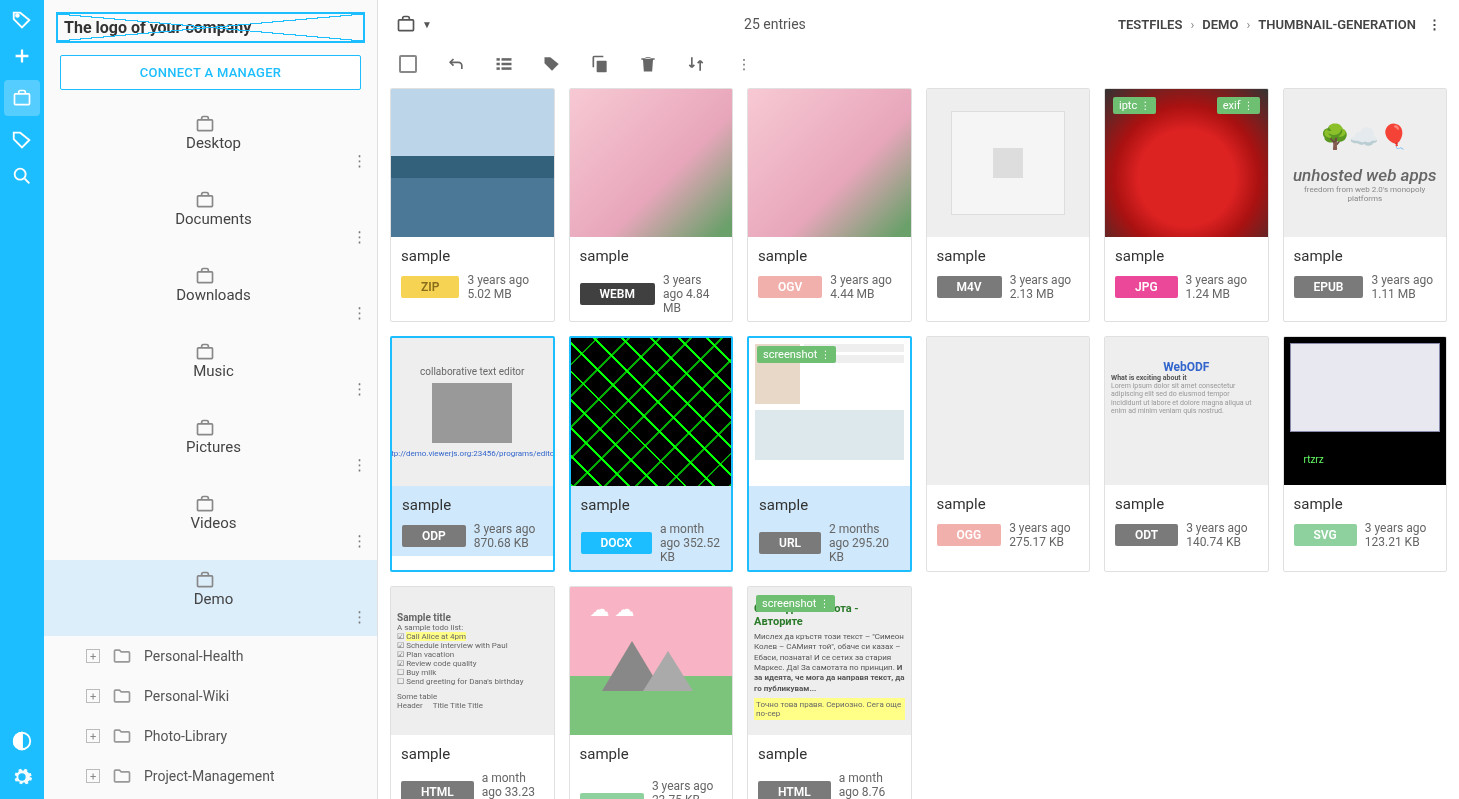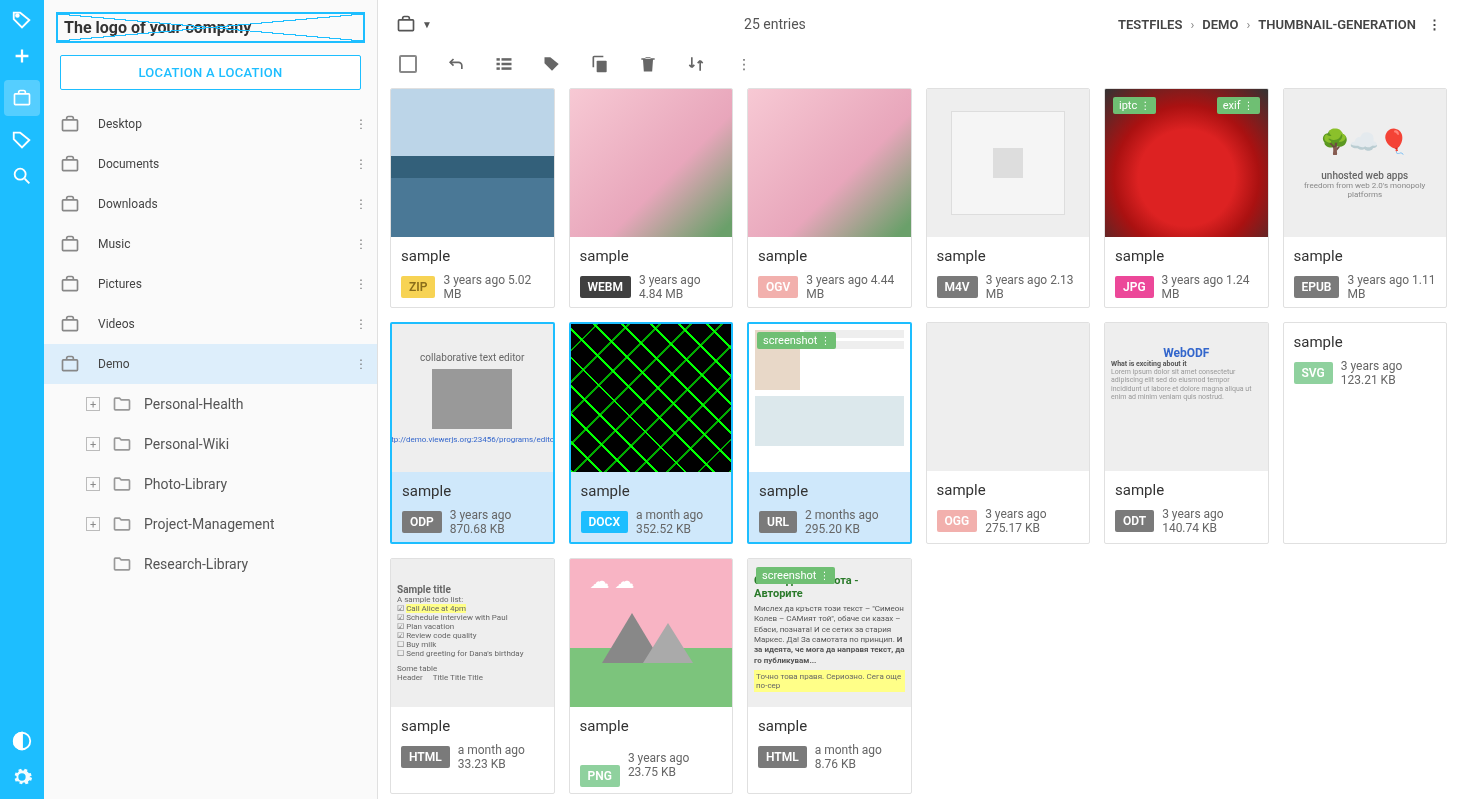--- a/index.html
+++ b/index.html
@@ -13,21 +13,21 @@
 .rail-spacer { flex: 1; }
 
 
 .sidebar { width: 334px; background: #fafafa; border-right: 1px solid #e0e0e0; display: flex; flex-direction: column; overflow-y: auto; }
 .logo-box { margin: 12px; border: 2px solid #1dbeff; padding: 4px 6px; position: relative; font-weight: bold; font-size: 16px; }
 .logo-box::before, .logo-box::after { content:""; position:absolute; left:0; right:0; top:0; bottom:0; }
 .logo-box::before { background: linear-gradient(to top right, transparent 49%, #1dbeff 49%, #1dbeff 51%, transparent 51%); }
 .logo-box::after { background: linear-gradient(to top left, transparent 49%, #1dbeff 49%, #1dbeff 51%, transparent 51%); }
 .sb-section-title { padding: 18px 16px 10px; font-size: 13px; font-weight: 500; color: #444; letter-spacing: .3px; }
 .connect-btn { margin: 0 16px 14px; border: 1px solid #1dbeff; color: #1dbeff; background: #fff; font-size: 13px; font-weight: 500; padding: 9px 0; text-align: center; border-radius: 2px; cursor: pointer; letter-spacing: .3px; }
-.loc-item { display: flex; align-items: center; padding: 10px 10px 10px 16px; cursor: pointer; color: #444; font-size: 12px; }
+.loc-item { display: flex; align-items: center; padding: 10px 10px 10px 16px; cursor: pointer; color: #444; font-size: 15px; flex-direction: column; }
 .loc-item.selected { background: #ddeefb; }
 .loc-item .case { margin-right: 18px; color: #777; }
 .loc-item .more { margin-left: auto; color: #777; }
 .sub-item { display: flex; align-items: center; padding: 10px 10px 10px 42px; cursor: pointer; color: #555; font-size: 14px; }
 .sub-item .plus { width: 14px; height: 14px; border: 1px solid #bbb; margin-right: 12px; display:flex;align-items:center;justify-content:center;font-size:11px;color:#888;}
 .sub-item .plus.empty { border:none; }
 .sub-item .folder { margin-right: 12px; color: #888; }
 .sub-item .lbl { white-space: nowrap; overflow: hidden; text-overflow: ellipsis; }
 
 
@@ -42,21 +42,21 @@
 .tb-icon { width:20px; height:20px; display:flex; align-items:center; justify-content:center; cursor:pointer;}
 
 .grid { flex:1; overflow-y:auto; padding: 0 12px 12px; }
 .grid-inner { display:grid; grid-template-columns: repeat(6, 1fr); gap: 14px; }
 .card { background:#fff; border:1px solid #e0e0e0; border-radius:2px; display:flex; flex-direction:column; overflow:hidden; }
 .card.sel { border:2px solid #1dbeff; }
 .thumb { height:148px; background:#eee; position:relative; display:flex; align-items:center; justify-content:center; font-size:11px; color:#666; overflow:hidden;}
 .card-info { padding: 10px 10px 6px; }
 .card-name { font-size:15px; color:#333; margin-bottom:8px;}
 .card-meta { display:flex; align-items:center; gap:8px; }
-.ext-badge { font-size:12px; font-weight:600; padding:4px 8px; border-radius:2px; color:#fff;}
+.ext-badge { font-size:12px; font-weight:600; padding:4px 20px; border-radius:2px; color:#fff;}
 .meta-text { font-size:12px; color:#666; margin-left:auto;}
 .card.sel .card-info { background:#cfe8fb; }
 
 .tagchip { position:absolute; top:8px; background:#6fbf73; color:#fff; font-size:11px; padding:2px 6px; border-radius:2px; display:flex; align-items:center; gap:3px;}
 .tagchip .tdots { font-size:10px;}
 
 svg { display:block; }
 </style>
 </head>
 <body>
@@ -101,21 +101,21 @@
       </div>
     <div class="rail-icon" style="margin-bottom:10px;">
         <svg width="22" height="22" viewBox="0 0 24 24" fill="#fff">
           <path d="M12 8a4 4 0 100 8 4 4 0 000-8zm9 4l2 1-1 3-2-.5a8 8 0 01-1.5 1.5l.5 2-3 1-1-2h-2l-1 2-3-1 .5-2A8 8 0 017 16.5L5 17l-1-3 2-1v-2l-2-1 1-3 2 .5A8 8 0 018.5 6L8 4l3-1 1 2h2l1-2 3 1-.5 2A8 8 0 0119.5 8l2-.5 1 3-2 1v1z" opacity=".95"></path>
         </svg>
       </div>
   </div>
 
   <div class="sidebar">
     <div class="logo-box"><span>The logo of your company</span></div>
-    <div class="connect-btn">LOCATION A LOCATION</div>
+    <div class="connect-btn">CONNECT A MANAGER</div>
     <div id="locations">
         <div class="loc-item">
           <span class="case">
             <svg width="20" height="20" viewBox="0 0 24 24" fill="none" stroke="#888" stroke-width="2">
               <rect x="3" y="7" width="18" height="13" rx="1"></rect>
               <path d="M8 7V5a2 2 0 012-2h4a2 2 0 012 2v2"></path>
             </svg>
           </span>
           <span>Desktop</span>
           <span class="more">⋮</span>
@@ -357,21 +357,21 @@
               <div class="card-meta">
                 <span class="ext-badge" style="background:#ec4899;color:#fff;">JPG</span>
                 <span class="meta-text">3 years ago 1.24 MB</span>
               </div>
             </div>
           </div>
           <div class="card">
             <div class="thumb">
               <div style="text-align:center;padding:8px;">
                 <div style="font-size:24px;">🌳☁️🎈</div>
-                <div style="font-size:10px;font-weight:500;margin-top:14px;">unhosted web apps</div>
+                <div style="font-size:17px;font-weight:500;margin-top:14px;font-style:italic;">unhosted web apps</div>
                 <div style="font-size:8px;color:#888;">freedom from web 2.0's monopoly platforms</div>
               </div>
             </div>
             <div class="card-info">
               <div class="card-name">sample</div>
               <div class="card-meta">
                 <span class="ext-badge" style="background:#7a7a7a;color:#fff;">EPUB</span>
                 <span class="meta-text">3 years ago 1.11 MB</span>
               </div>
             </div>
@@ -442,20 +442,26 @@
             </div>
             <div class="card-info">
               <div class="card-name">sample</div>
               <div class="card-meta">
                 <span class="ext-badge" style="background:#7a7a7a;color:#fff;">ODT</span>
                 <span class="meta-text">3 years ago 140.74 KB</span>
               </div>
             </div>
           </div>
           <div class="card">
+            <div class="thumb">
+              <div style="width:100%;height:100%;background:#000;position:relative;">
+                <div style="position:absolute;top:6px;left:6px;right:6px;height:60%;background:#e8e8f0;border:1px solid #88a;"></div>
+                <div style="position:absolute;bottom:20px;left:20px;color:#6f6;font-size:10px;">rtzrz</div>
+              </div>
+            </div>
             <div class="card-info">
               <div class="card-name">sample</div>
               <div class="card-meta">
                 <span class="ext-badge" style="background:#8fd19e;color:#fff;">SVG</span>
                 <span class="meta-text">3 years ago 123.21 KB</span>
               </div>
             </div>
           </div>
           <div class="card">
             <div class="thumb">

